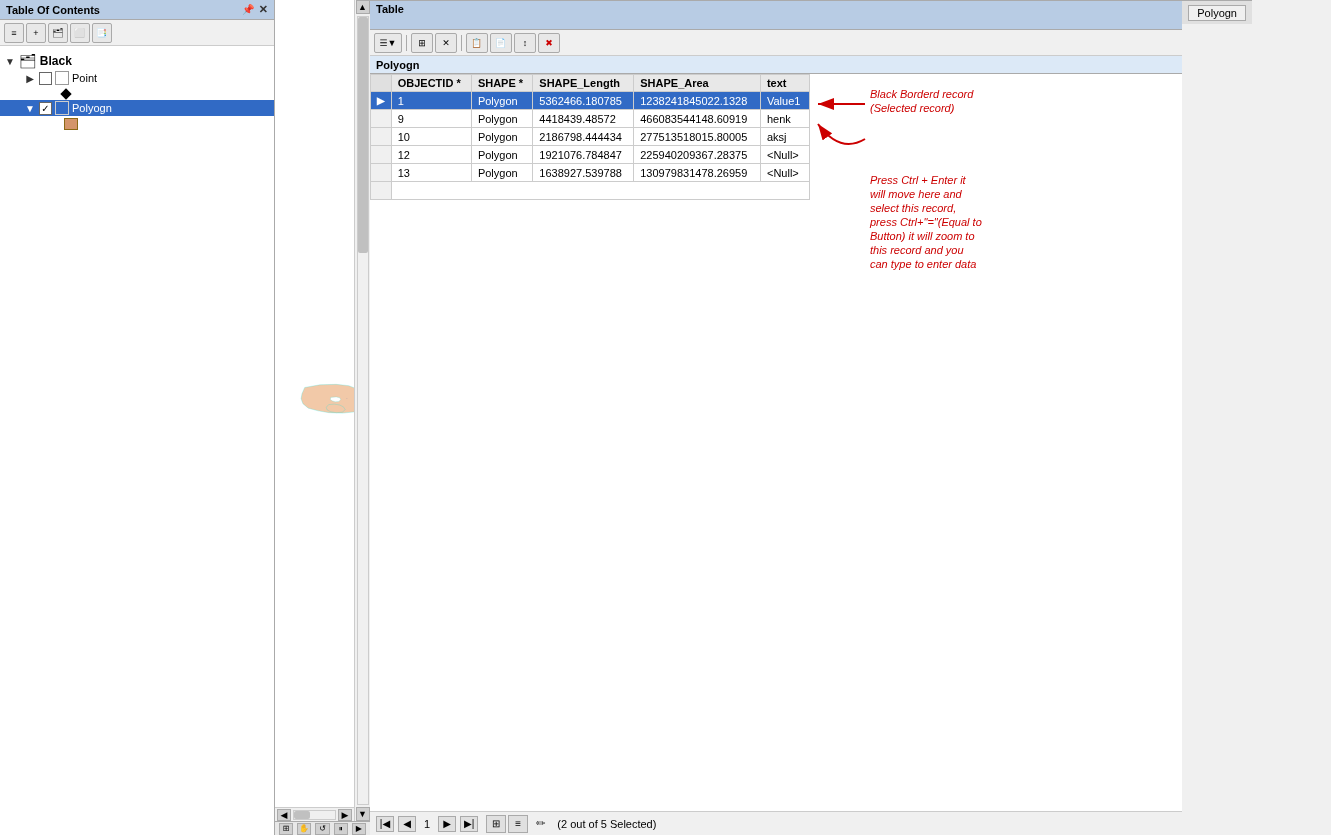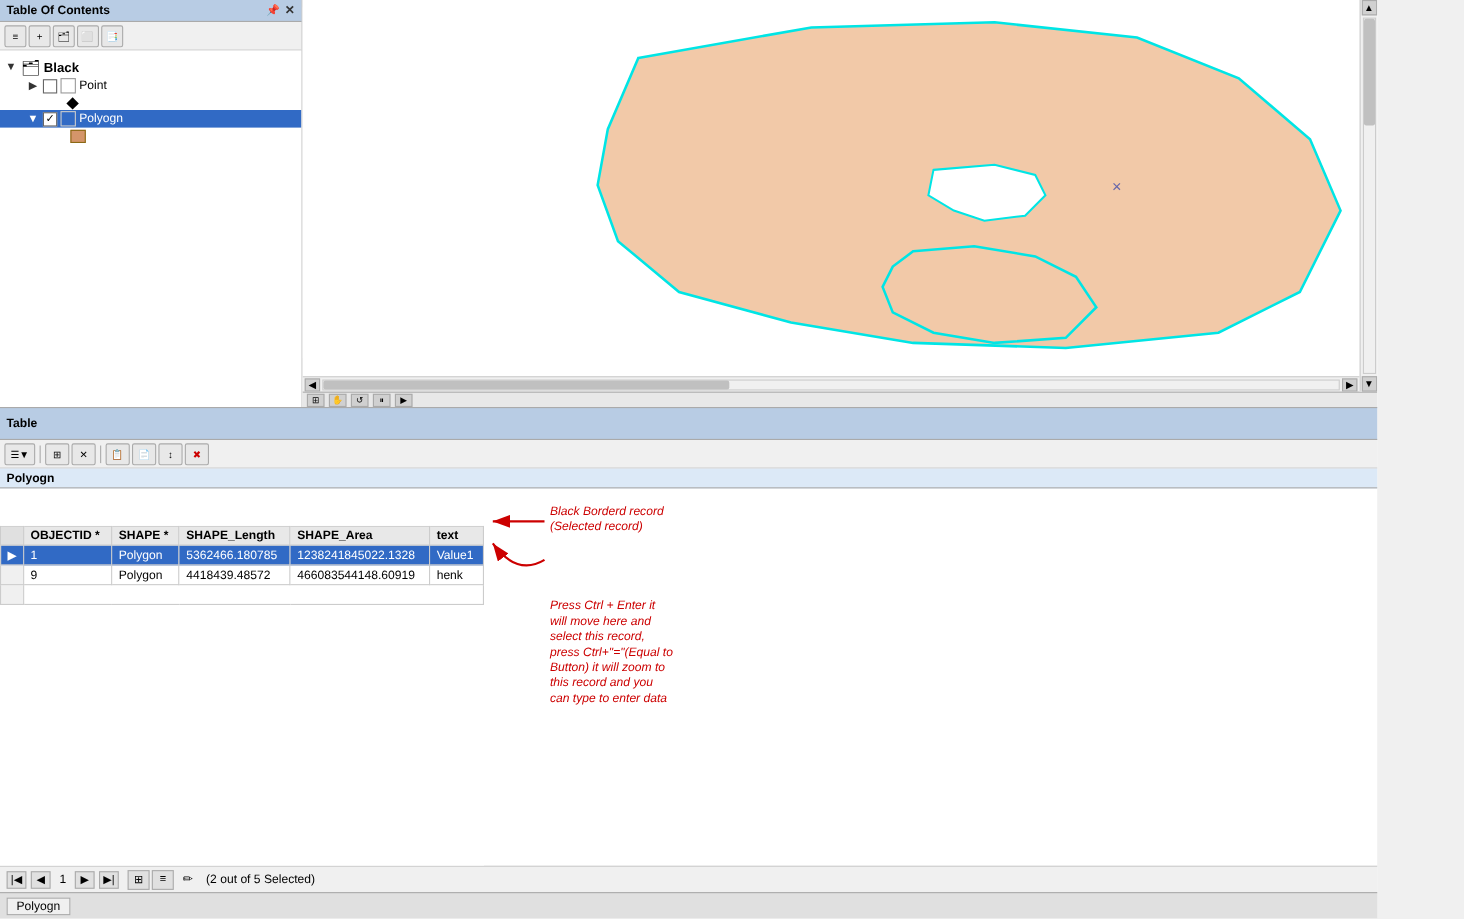--- a/index.html
+++ b/index.html
@@ -1,19 +1,19 @@
 <!DOCTYPE html>
 <html><head>
   <meta charset="utf-8">
   <style>
     * { box-sizing: border-box; margin: 0; padding: 0; }
     body { font-family: 'Segoe UI', Tahoma, Geneva, Verdana, sans-serif; font-size: 11px; background: #f0f0f0; overflow: hidden; width: 1331px; height: 835px; }
 
     
-    .app-container { display: flex; flex-direction: column; height: 835px; width: 1252px; }
+    .app-container { display: flex; flex-direction: row; height: 835px; width: 1252px; }
     .top-section { display: flex; flex: 0 0 370px; }
     .bottom-section { flex: 1; display: flex; flex-direction: column; background: #fff; }
 
     
     .toc-panel { width: 275px; flex-shrink: 0; background: #fff; border-right: 1px solid #aaa; display: flex; flex-direction: column; }
     .toc-titlebar { background: #b8cce4; padding: 3px 6px; display: flex; align-items: center; justify-content: space-between; font-size: 11px; font-weight: bold; color: #000; border-bottom: 1px solid #aaa; height: 20px; }
     .toc-titlebar-left { display: flex; align-items: center; gap: 4px; }
     .toc-titlebar-right { display: flex; align-items: center; gap: 4px; }
     .toc-toolbar { background: #f0f0f0; border-bottom: 1px solid #ccc; padding: 2px 4px; display: flex; align-items: center; gap: 2px; height: 26px; }
     .toc-toolbar-btn { width: 20px; height: 20px; background: #e8e8e8; border: 1px solid #aaa; border-radius: 2px; display: flex; align-items: center; justify-content: center; cursor: pointer; font-size: 9px; }
@@ -29,26 +29,26 @@
     .checkbox-box.checked::after { content: '✓'; font-size: 10px; color: #000; }
     .point-diamond { width: 8px; height: 8px; background: #000; transform: rotate(45deg); flex-shrink: 0; margin: 2px; }
     .layer-symbol-poly { width: 14px; height: 12px; background: #d4956a; border: 1px solid #8b6914; flex-shrink: 0; }
     .toc-layer-indent { padding-left: 32px; display: flex; align-items: center; gap: 3px; padding-top: 2px; }
 
     
     .map-panel { flex: 1; background: #fff; position: relative; overflow: hidden; }
 
     
     .map-svg-container { width: 100%; height: calc(100% - 38px); position: relative; }
-    .table-titlebar { background: #b8cce4; padding: 14px 6px; font-size: 11px; font-weight: bold; color: #000; border-top: 1px solid #aaa; border-bottom: 1px solid #aaa; height: 20px; display: flex; align-items: center; }
+    .table-titlebar { background: #b8cce4; padding: 14px 6px; font-size: 11px; font-weight: bold; color: #000; border-top: 1px solid #aaa; border-bottom: 1px solid #aaa; height: 20px; display: flex; align-items: flex-end; }
     .table-toolbar { background: #f0f0f0; border-bottom: 1px solid #ccc; padding: 2px 4px; display: flex; align-items: center; gap: 2px; height: 26px; }
     .table-toolbar-btn { width: 22px; height: 20px; background: #e8e8e8; border: 1px solid #aaa; border-radius: 2px; display: flex; align-items: center; justify-content: center; cursor: pointer; font-size: 9px; }
     .table-toolbar-sep { width: 1px; height: 16px; background: #aaa; margin: 0 2px; }
     .table-layer-bar { background: #dce9f7; padding: 2px 6px; font-size: 11px; font-weight: bold; color: #000; border-bottom: 1px solid #aaa; height: 18px; display: flex; align-items: center; }
-    .table-container { flex: 1; overflow-y: auto; overflow-x: auto; background: #fff; margin-top: 34px; }
+    .table-container { flex: 1; overflow-y: auto; overflow-x: auto; background: #fff; }
     .data-table { border-collapse: collapse; width: 100%; font-size: 11px; }
     .data-table th { background: #e8e8e8; border: 1px solid #ccc; padding: 2px 6px; text-align: left; font-weight: bold; white-space: nowrap; font-size: 11px; }
     .data-table td { border: 1px solid #ccc; padding: 1px 6px; white-space: nowrap; height: 18px; }
     .data-table tr.selected td { background: #316ac5; color: #fff; }
     .data-table tr.selected td:first-child { background: #316ac5; }
     .row-indicator { width: 14px; background: #f0f0f0; text-align: center; font-size: 10px; }
     .selected-row-indicator { background: #316ac5; color: #fff; font-weight: bold; }
     .table-footer { background: #f0f0f0; border-top: 1px solid #ccc; padding: 2px 6px; display: flex; align-items: center; gap: 4px; height: 24px; }
     .nav-btn { width: 18px; height: 16px; background: #e0e0e0; border: 1px solid #aaa; display: flex; align-items: center; justify-content: center; font-size: 10px; cursor: pointer; }
     .page-num { font-size: 11px; padding: 0 4px; }
@@ -204,20 +204,44 @@
               <td>Value1</td>
             </tr>
             <tr>
               <td class="row-indicator"></td>
               <td>9</td>
               <td>Polygon</td>
               <td>4418439.48572</td>
               <td>466083544148.60919</td>
               <td>henk</td>
             </tr>
+            <tr>
+              <td class="row-indicator"></td>
+              <td>10</td>
+              <td>Polygon</td>
+              <td>2186798.444434</td>
+              <td>277513518015.80005</td>
+              <td>aksj</td>
+            </tr>
+            <tr>
+              <td class="row-indicator"></td>
+              <td>12</td>
+              <td>Polygon</td>
+              <td>1921076.784847</td>
+              <td>225940209367.28375</td>
+              <td>&lt;Null&gt;</td>
+            </tr>
+            <tr>
+              <td class="row-indicator"></td>
+              <td>13</td>
+              <td>Polygon</td>
+              <td>1638927.539788</td>
+              <td>130979831478.26959</td>
+              <td>&lt;Null&gt;</td>
+            </tr>
 
             <tr>
               <td class="row-indicator"></td>
               <td colspan="5"></td>
             </tr>
           </tbody>
         </table>
       </div>
 
       <div style="flex:1;position:relative;font-style:italic;">

